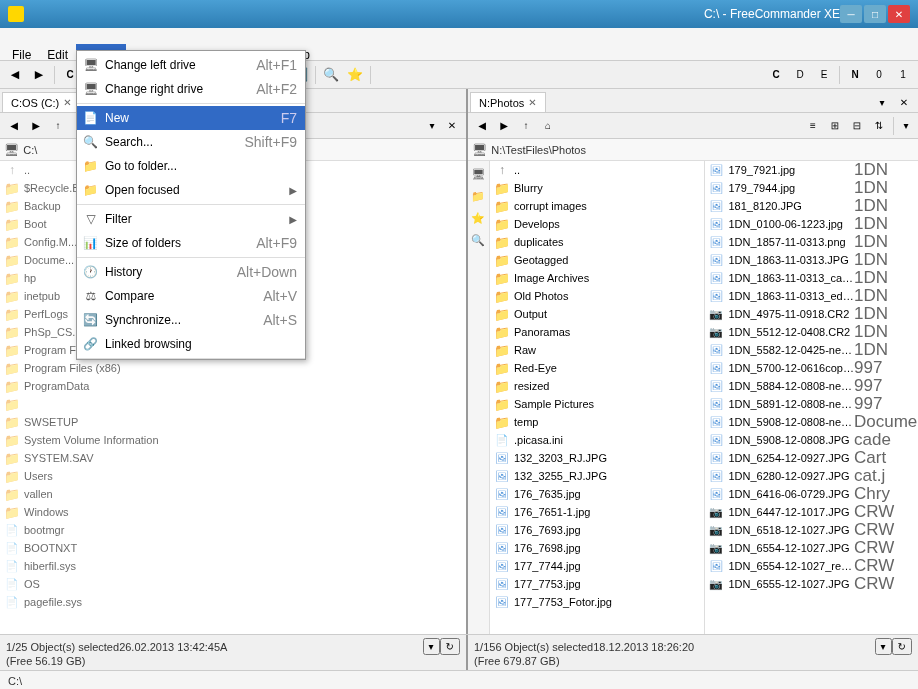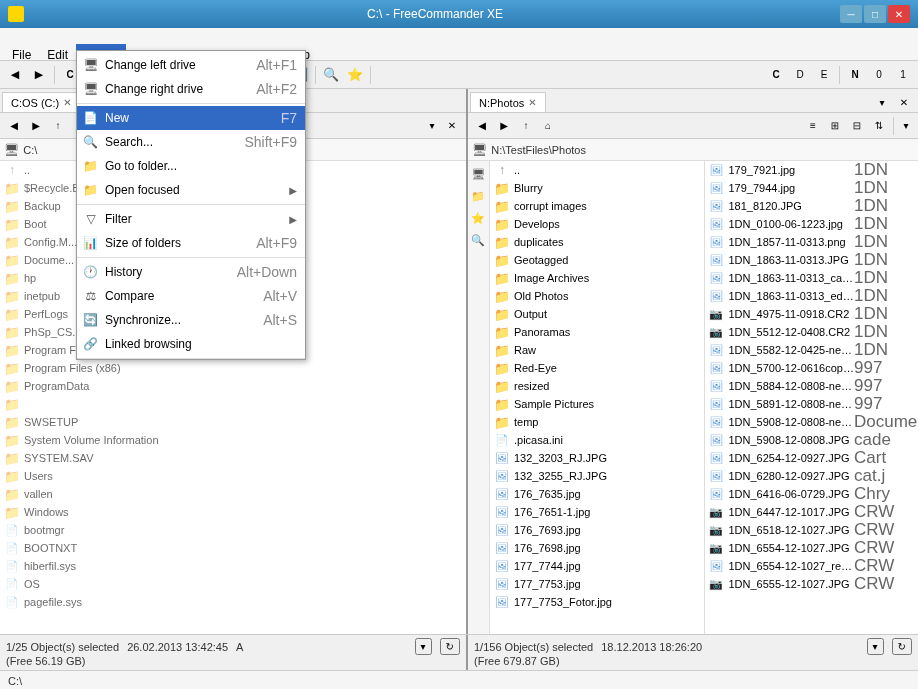--- a/index.html
+++ b/index.html
@@ -25,21 +25,21 @@
     }
     #title-bar .title-icon {
       width: 16px; height: 16px;
       background: #ffd700;
       border-radius: 2px;
       margin-right: 6px;
       display: inline-block;
     }
     #title-bar .title-text {
       flex: 1;
-      text-align: center;
+      text-align: right;
       font-size: 12px;
     }
     #title-bar .window-controls {
       display: flex; gap: 2px;
     }
     #title-bar .win-btn {
       width: 22px; height: 18px;
       border: none;
       cursor: pointer;
       font-size: 10px;
@@ -217,21 +217,21 @@
       flex: 1;
       display: flex;
       flex-direction: column;
       justify-content: center;
       padding: 0 6px;
       font-size: 11px;
     }
     .status-row {
       display: flex;
       align-items: center;
-      gap: 8px;
+      gap: 0;
     }
     .status-count { font-size: 11px; color: #333; }
     .status-date { font-size: 11px; color: #333; }
     .status-attr { font-size: 11px; color: #333; }
     .status-free { font-size: 11px; color: #333; text-align: right; }
 
     
     #path-bar {
       height: 20px;
       background: #f5f5f5;

